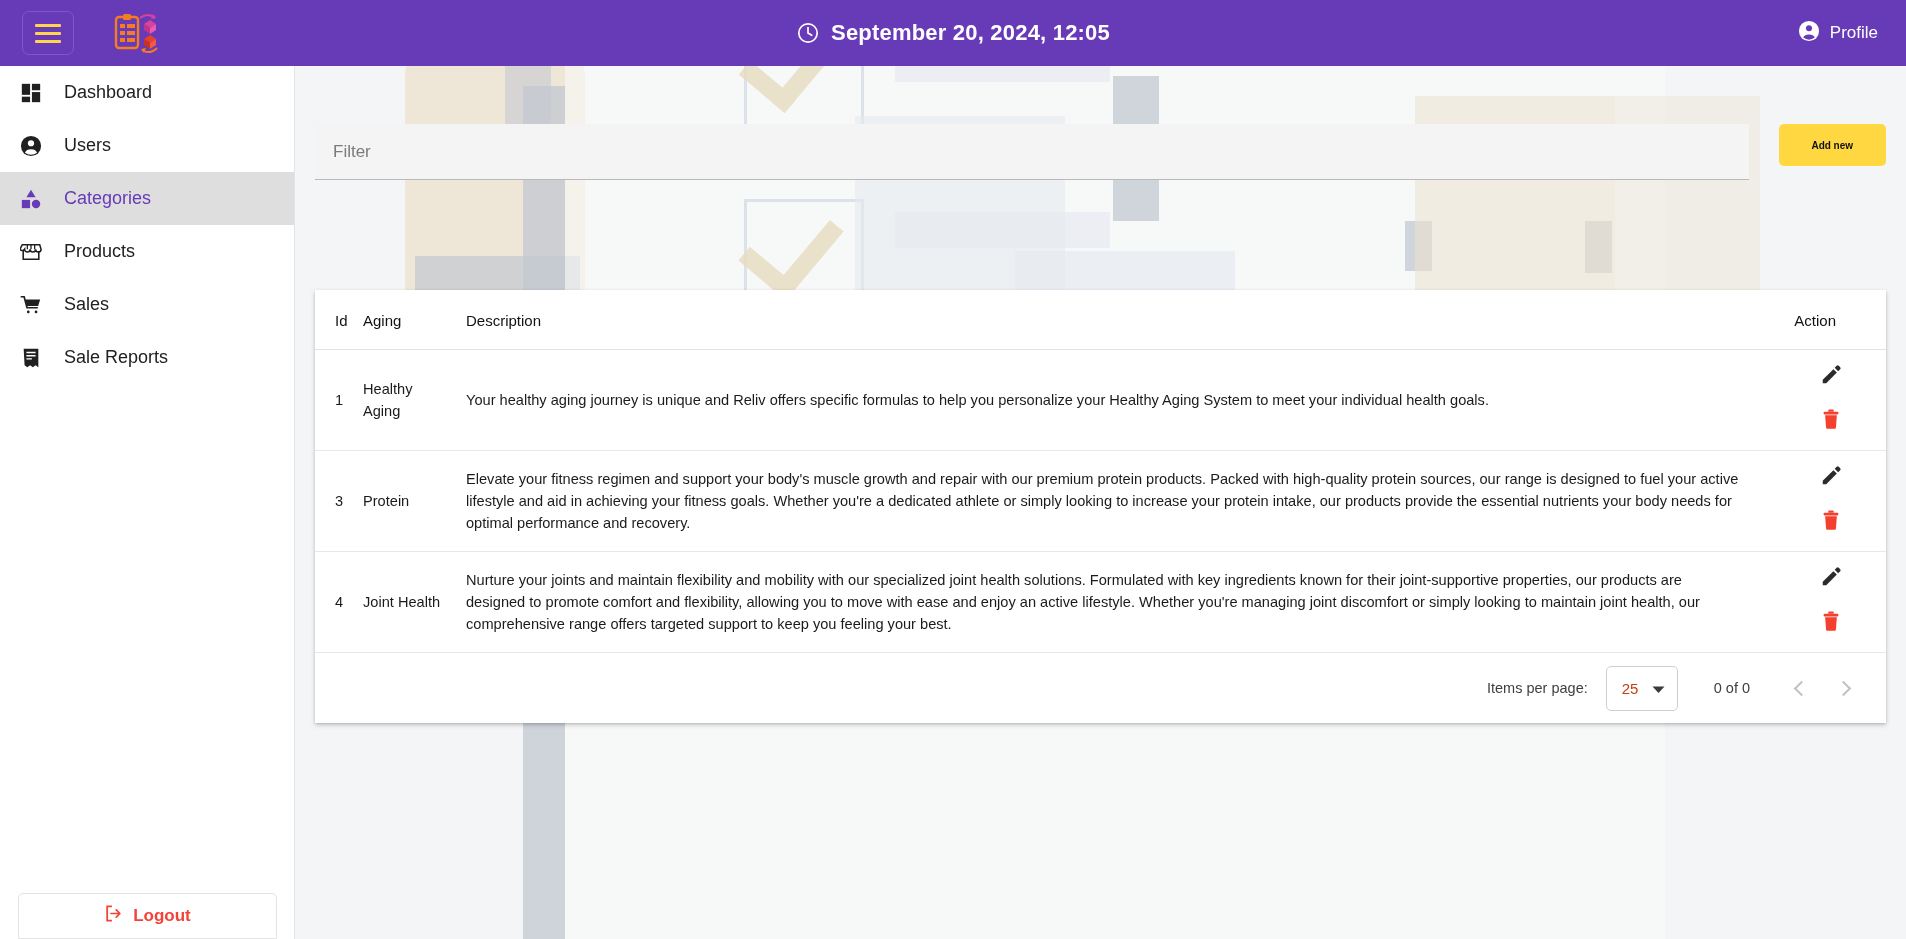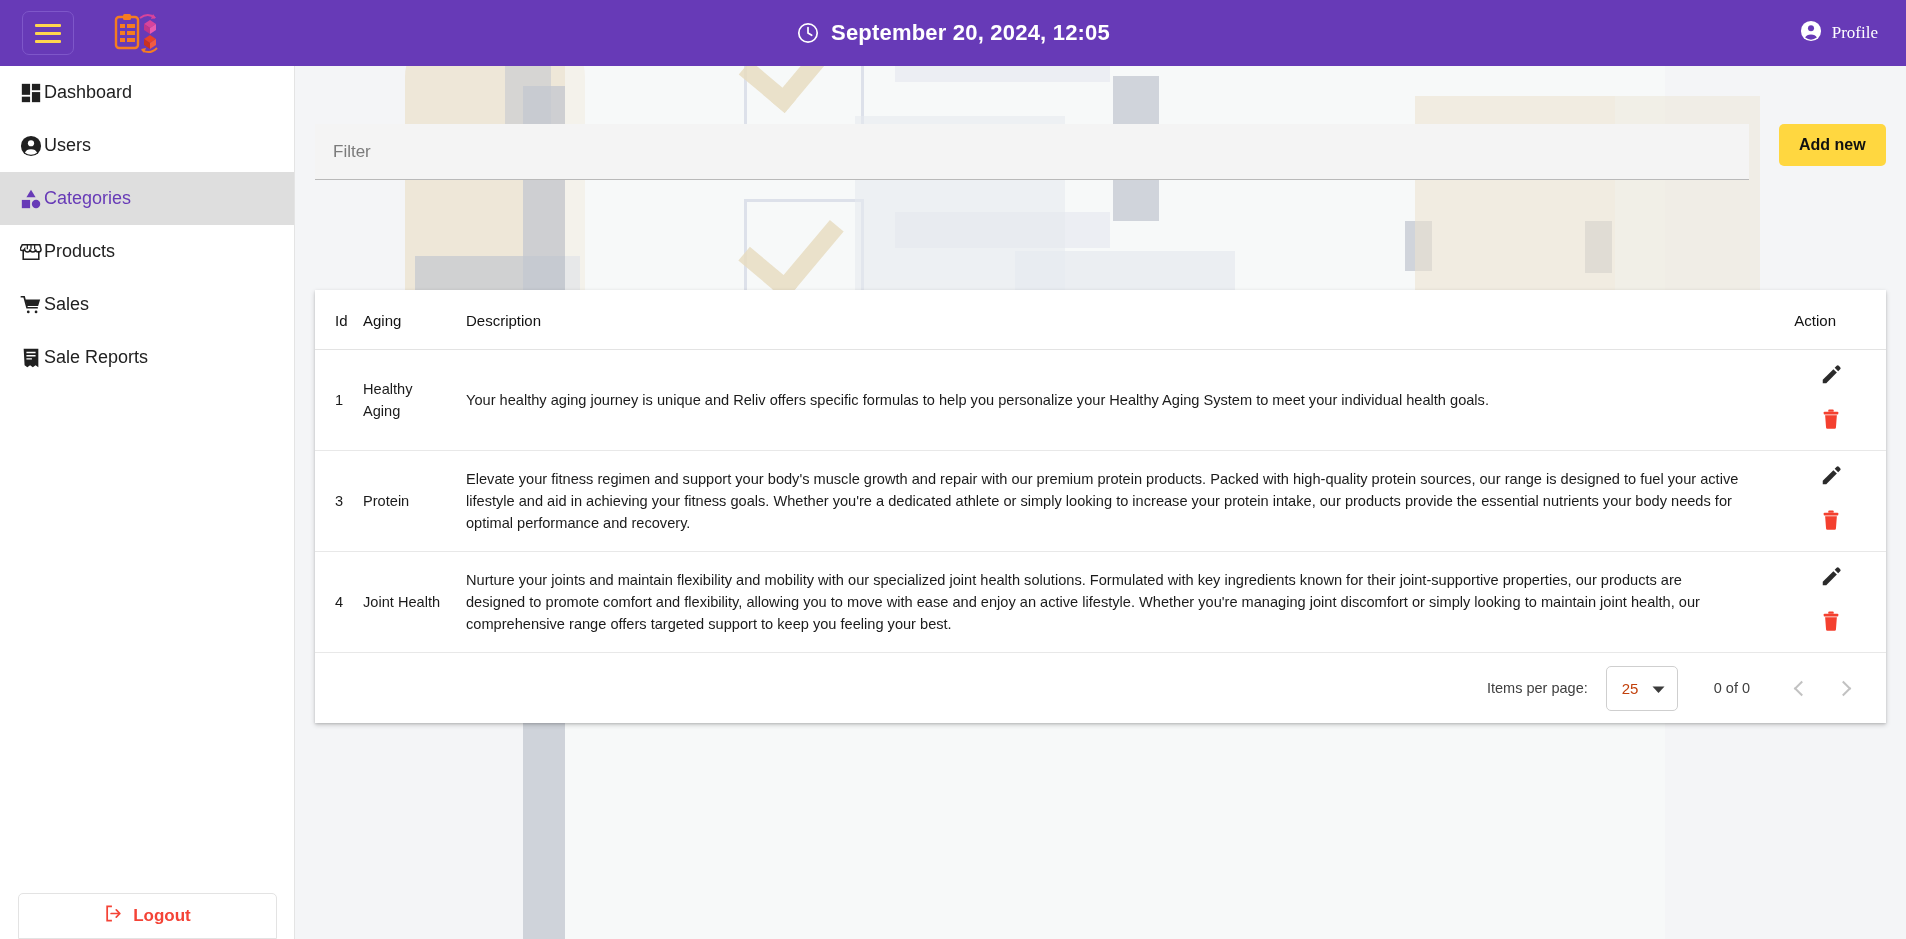--- a/index.html
+++ b/index.html
@@ -74,34 +74,35 @@
     gap: 11px;
     font-size: 22px; font-weight: bold;
     letter-spacing: .2px;
     pointer-events: none;
   }
   #datetime .clock { width: 24px; height: 24px; flex: 0 0 24px; }
 
   #profile {
     position: absolute; right: 28px;
     display: flex; align-items: center; gap: 10px;
-    font-size: 17px; cursor: pointer; font-family: Liberation Serif, serif;
+    font-size: 17px; cursor: pointer;
   }
 
   
   #sidebar {
     position: absolute;
     left: 0; top: 66px;
     width: 295px; height: 873px;
     background: #ffffff;
     z-index: 20;
     border-right: 1px solid #e4e4e4;
   }
   .nav-item {
     display: flex; align-items: center;
+    gap: 20px;
     height: 53px;
     padding-left: 18px;
     font-size: 18px;
     color: #212121;
     cursor: pointer;
   }
   .nav-item.active { background: #dedede; color: #673ab7; }
   .nav-icon { width: 26px; height: 26px; flex: 0 0 26px; display:flex; align-items:center; justify-content:center;}
 
   #logout-wrap {
@@ -147,21 +148,21 @@
     outline: none;
   }
   #filter-field::placeholder { color: #7b7b7b; }
 
   #add-new-button {
     margin-left: 30px;
     width: 110px; height: 42px;
     background: #ffd740;
     color: #111;
     border: none; border-radius: 5px;
-    font-size: 16px; font-weight: bold;
+    font-size: 10px; font-weight: bold;
     font-family: "Liberation Sans", sans-serif;
     cursor: pointer;
   }
 
   #table-card {
     position: absolute;
     left: 20px; top: 208px;
     width: 1571px;
     background: #ffffff;
     box-shadow: 0 2px 5px rgba(0,0,0,.18), 0 1px 2px rgba(0,0,0,.12);

